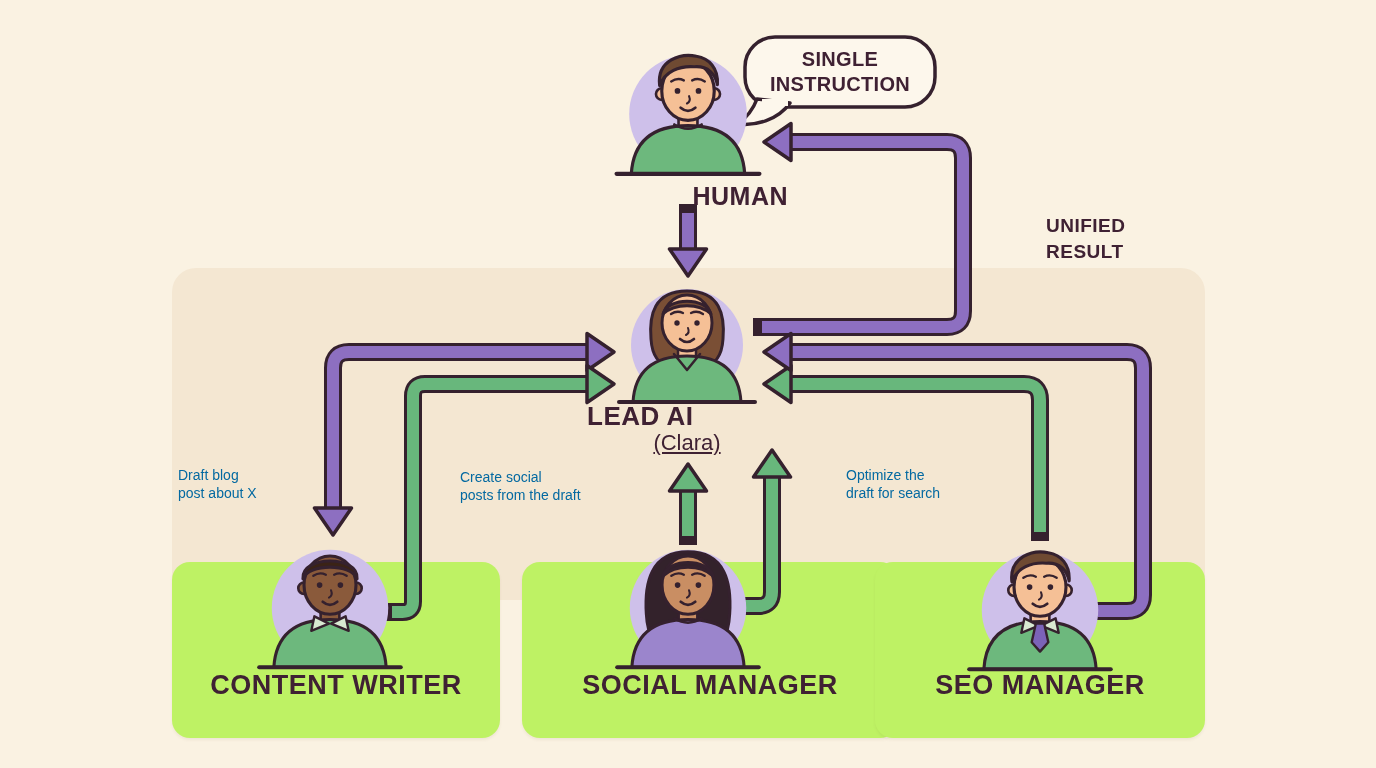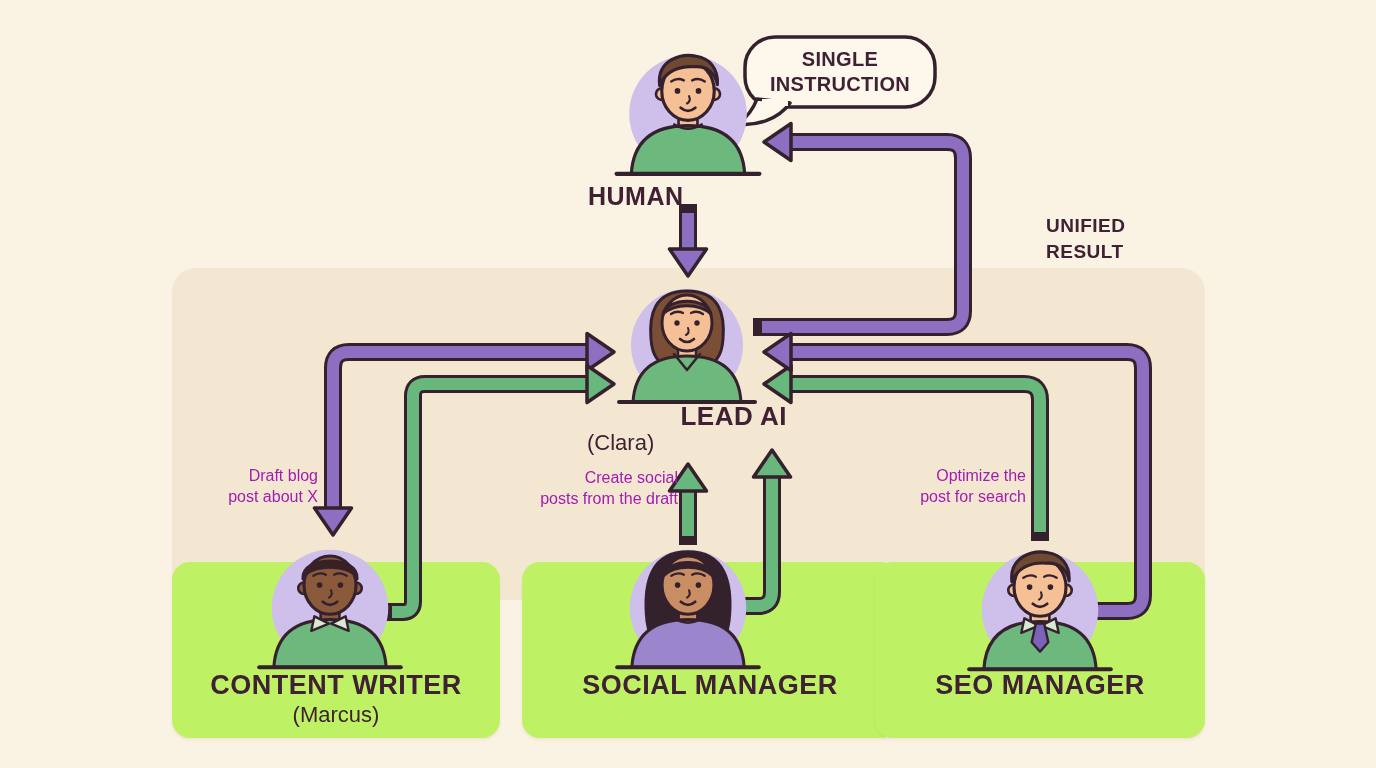--- a/index.html
+++ b/index.html
@@ -16,39 +16,38 @@
   .card{
     position:absolute;top:562px;height:176px;background:#bef264;border-radius:18px;
     box-shadow:0 2px 3px rgba(120,90,60,0.08);
   }
   .card1{left:172px;width:328px;}
   .card2{left:522px;width:376px;}
   .card3{left:875px;width:330px;}
   svg.canvas{position:absolute;left:0;top:0;}
   .lbl{position:absolute;white-space:pre-line;}
   .title{font-weight:bold;letter-spacing:.5px;}
-  .human-label{left:588px;top:182px;width:200px;text-align:left;font-size:25px;}
+  .human-label{left:588px;top:182px;width:200px;text-align:right;font-size:25px;}
   .bubble-text{left:752px;top:47px;width:176px;text-align:center;font-size:20px;line-height:1.25;letter-spacing:.3px;font-weight:bold;}
-  .lead-title{left:587px;top:401px;width:200px;text-align:right;font-size:26px;}
-  .lead-name{left:587px;top:430px;width:200px;font-size:22px;}
+  .lead-title{left:587px;top:401px;width:200px;text-align:left;font-size:26px;}
+  .lead-name{left:587px;top:430px;width:200px;text-align:center;font-size:22px;text-decoration:underline;}
   .unified{left:998px;top:213px;width:140px;text-align:left;font-size:19px;line-height:1.35;margin-left:48px;}
-  .task{font-size:16px;line-height:1.3;text-align:right;color:#a21caf;}
+  .task{font-size:14px;line-height:1.3;text-align:left;color:#0369a1;}
   .task1{left:178px;top:466px;width:140px;}
-  .task2{left:478px;top:468px;width:200px;}
+  .task2{left:460px;top:468px;width:200px;}
   .task3{left:846px;top:466px;width:180px;}
   .card-title{position:absolute;top:108px;left:0;right:0;text-align:center;font-size:27px;font-weight:bold;letter-spacing:.5px;}
   .card-name{position:absolute;top:140px;left:0;right:0;text-align:center;font-size:22px;}
 </style>
 </head>
 <body>
 
 <div class="panel"></div>
 <div class="card card1">
   <div class="card-title">CONTENT WRITER</div>
-  <div class="card-name">(Marcus)</div>
 </div>
 <div class="card card2">
   <div class="card-title">SOCIAL MANAGER</div>
 </div>
 <div class="card card3">
   <div class="card-title">SEO MANAGER</div>
   <div class="card-name"></div>
 </div>
 
 <svg class="canvas" width="1376" height="768" id="diagram">
@@ -191,13 +190,13 @@
 INSTRUCTION</div>
 <div class="lbl title lead-title">LEAD AI</div>
 <div class="lbl lead-name">(Clara)</div>
 <div class="lbl title unified">UNIFIED
 RESULT</div>
 <div class="lbl task task1">Draft blog
 post about X</div>
 <div class="lbl task task2">Create social
 posts from the draft</div>
 <div class="lbl task task3">Optimize the
-post for search</div>
+draft for search</div>
 
 </body></html>

